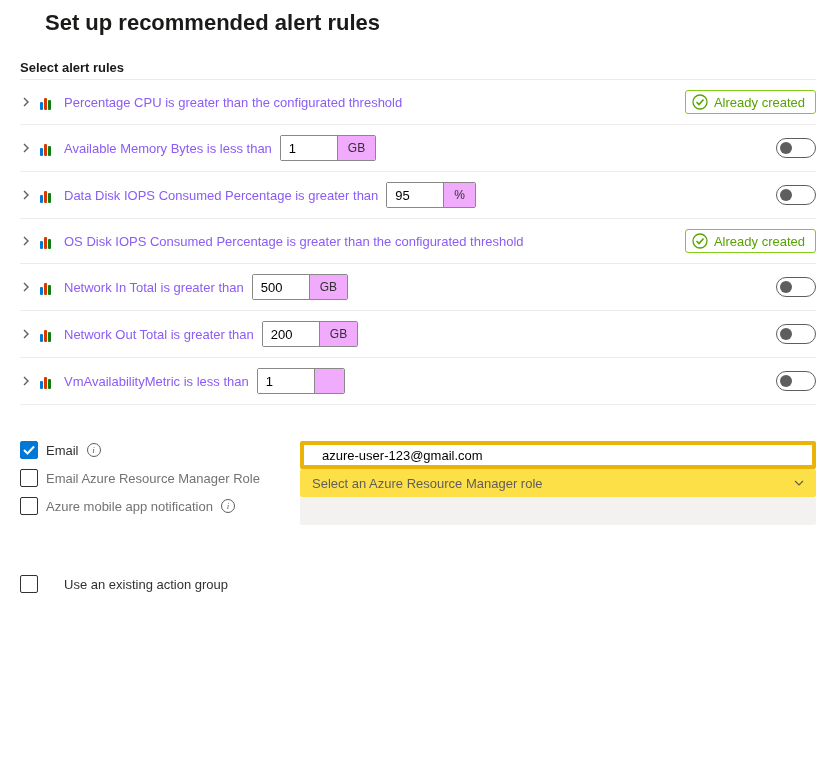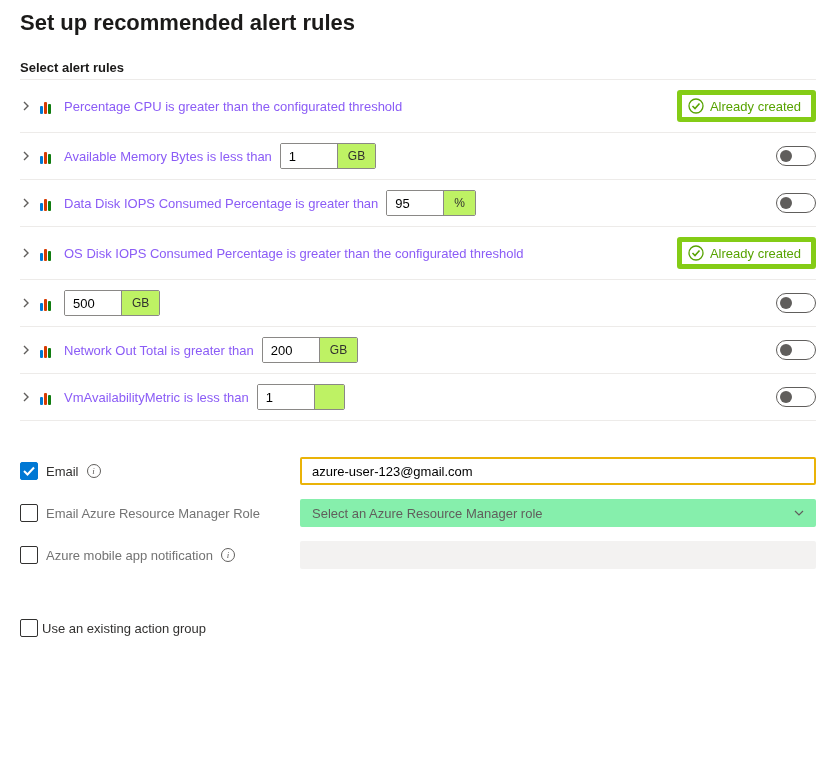--- a/index.html
+++ b/index.html
@@ -11,20 +11,21 @@
       color: #323130;
       background: #fff;
       width: 836px;
     }
     .panel { padding: 10px 20px 20px 20px; }
     .header {
       display: flex;
       justify-content: space-between;
       align-items: center;
       margin-bottom: 24px;
+      margin-left: 25px;
     }
     .header h1 {
       font-size: 22px;
       font-weight: 600;
       margin: 0;
       color: #1b1a19;
     }
     .close-btn {
       background: none;
       border: none;
@@ -90,33 +91,33 @@
     }
     .threshold input {
       border: none;
       padding: 0 8px;
       width: 56px;
       font-size: 13px;
       font-family: inherit;
       outline: none;
     }
     .threshold .unit {
-      background: #bef264;
+      background: #f0abfc;
       border-left: 1px solid #8a8886;
       padding: 0 10px;
       display: flex;
       align-items: center;
       color: #323130;
       font-size: 12px;
       min-width: 30px;
       justify-content: center;
     }
     .spacer { flex: 1; }
     .badge {
-      border: 5px solid #84cc16;
+      border: 1px solid #84cc16;
       color: #57a300;
       border-radius: 3px;
       padding: 3px 10px 3px 6px;
       display: inline-flex;
       align-items: center;
       gap: 6px;
       font-size: 13px;
       background: #fff;
     }
     .badge svg { width: 16px; height: 16px; }
@@ -135,22 +136,21 @@
       width: 12px;
       height: 12px;
       background: #605e5c;
       border-radius: 50%;
       top: 3px;
       left: 3px;
     }
     .notify-section { margin-top: 36px; }
     .notify-row {
       display: flex;
-      align-items: center;
-      margin-top: 14px;
+      align-items: flex-start;
       gap: 10px;
     }
     .notify-left {
       width: 270px;
       display: flex;
       align-items: center;
       gap: 8px;
     }
     .checkbox {
       width: 18px;
@@ -179,51 +179,51 @@
       align-items: center;
       justify-content: center;
       font-size: 9px;
       color: #605e5c;
       font-style: italic;
       font-family: Georgia, serif;
     }
     .notify-input {
       flex: 1;
       height: 28px;
-      border: 2px solid #eab308;
+      border: 4px solid #eab308;
       border-radius: 2px;
-      padding: 0 10px;
+      padding: 0 18px;
       font-size: 13px;
       font-family: inherit;
     }
     .notify-select {
       flex: 1;
       height: 28px;
-      background: #86efac;
+      background: #fde047;
       border: none;
       border-radius: 2px;
       display: flex;
       align-items: center;
       justify-content: space-between;
       padding: 0 12px;
       color: #605e5c;
       cursor: default;
       gap: 35px;
     }
     .notify-select .sel-chevron svg { width: 10px; height: 10px; }
     .notify-disabled-field {
       flex: 1;
       height: 28px;
       background: #f3f2f1;
       border-radius: 2px;
     }
     .action-group-row {
       display: flex;
       align-items: center;
-      gap: 4px;
+      gap: 26px;
       margin-top: 50px;
     }
   </style>
 </head>
 <body>
 
 <div class="panel">
   <div class="header">
     <h1>Set up recommended alert rules</h1>
     <button class="close-btn">
@@ -327,20 +327,21 @@
         <span class="chevron">
           <svg viewBox="0 0 10 10" fill="none" stroke="currentColor" stroke-width="1.4">
             <polyline points="3,1 7,5 3,9"></polyline>
           </svg>
         </span>
         <span class="metric-icon">
           <span class="b1"></span>
           <span class="b2"></span>
           <span class="b3"></span>
         </span>
+        <span class="rule-label">Network In Total is greater than</span>
         <span class="threshold">
           <input type="text" value="500" style="">
           <span class="unit">GB</span>
         </span>
         <span class="spacer"></span>
         <span class="toggle">
           <span class="knob"></span>
         </span>
       </div>
       <div class="rule-row">

